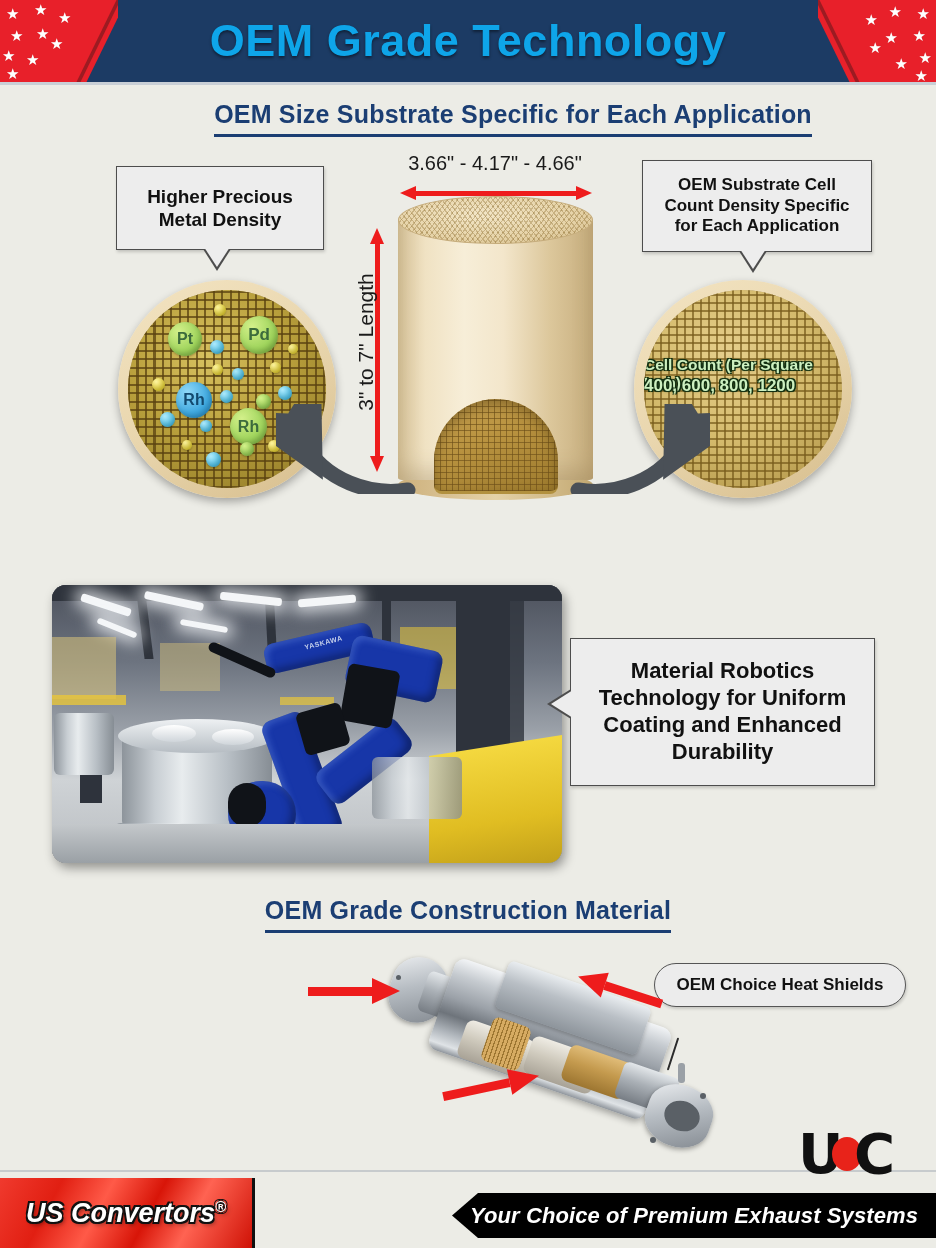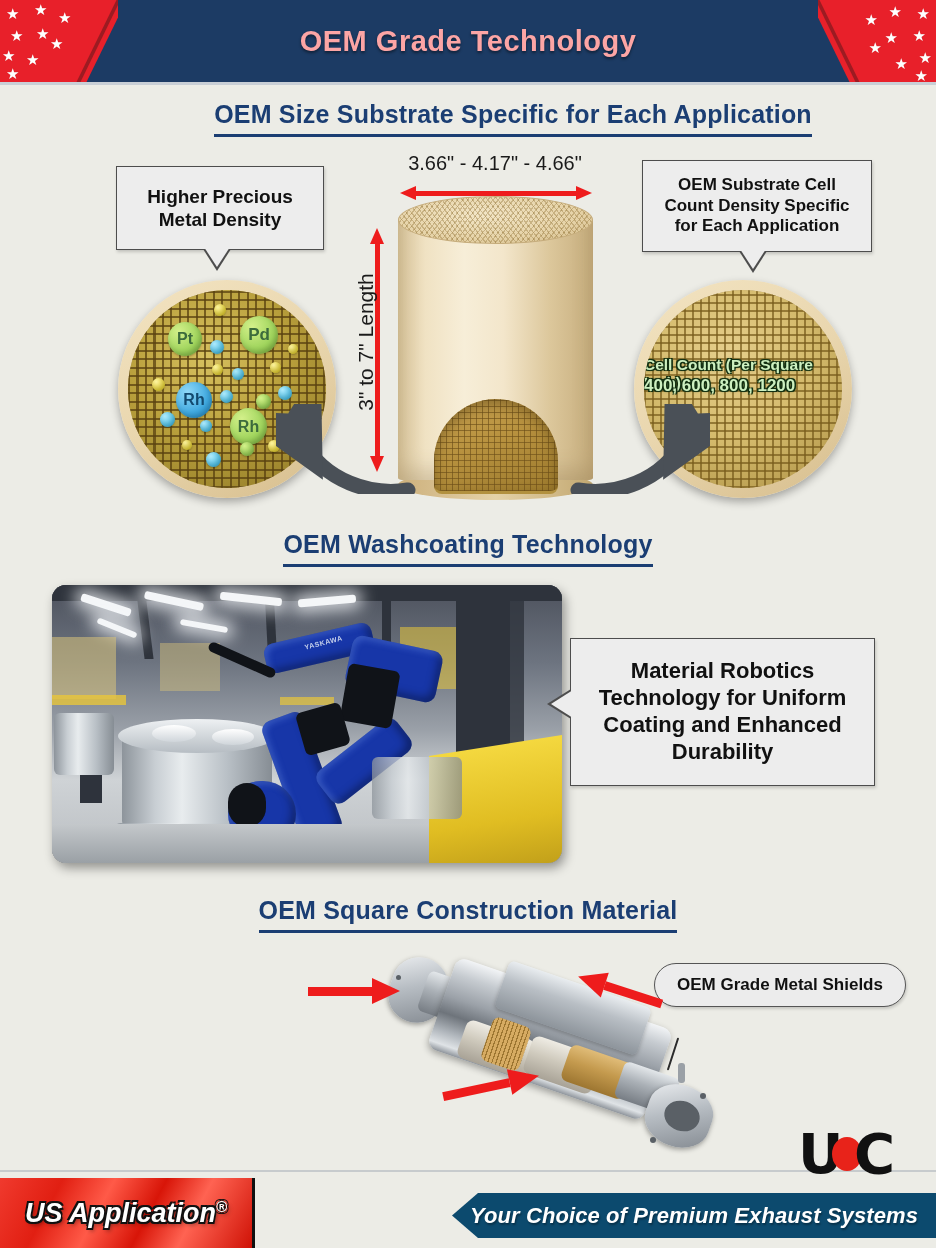--- a/index.html
+++ b/index.html
@@ -11,21 +11,21 @@
   .page{position:absolute;inset:0;}
 
   
   .header{
     position:absolute;left:0;top:0;width:936px;height:82px;
     background:#1c3b64;overflow:hidden;
   }
   .hdr-title{
     position:absolute;left:0;top:0;width:936px;height:82px;
     display:flex;align-items:center;justify-content:center;
-    color:#fca5a5;font-size:29px;font-weight:bold;letter-spacing:.5px;
+    color:#0ea5e9;font-size:45px;font-weight:bold;letter-spacing:.5px;
     text-shadow:0 2px 3px rgba(0,0,0,.45);
     z-index:3;
   }
   .flag-corner{position:absolute;top:0;height:82px;width:118px;overflow:hidden;z-index:2;}
   .flag-left{left:0;}
   .flag-right{right:0;}
   .flag-shape{
     position:absolute;top:-6px;height:96px;width:150px;background:#e8202a;
   }
   .flag-left .flag-shape{left:-44px;transform:skewX(-26deg);}
@@ -269,21 +269,21 @@
     border:2.5px solid #e03127;box-sizing:border-box;}
   .kl-code{position:absolute;left:11px;width:30px;text-align:center;color:#e03127;
     font-size:6px;font-weight:bold;line-height:7px;}
   .kl-text{color:#4d4d4d;font-weight:bold;font-size:19px;line-height:20px;letter-spacing:.2px;}
   .logo-lsc{position:absolute;right:18px;top:1128px;width:120px;height:52px;}
   .lsc-l{position:absolute;left:0;top:0;font-size:56px;font-weight:bold;color:#111;line-height:52px;font-family:"DejaVu Sans",sans-serif;}
   .lsc-s{position:absolute;left:34px;top:9px;width:30px;height:34px;background:#e8231a;border-radius:50%;}
   .lsc-c{position:absolute;left:56px;top:0;font-size:56px;font-weight:bold;color:#111;line-height:52px;font-family:"DejaVu Sans",sans-serif;}
   .banner{
     position:absolute;left:452px;top:1193px;width:484px;height:45px;
-    background:#0c4a6e;display:flex;align-items:center;justify-content:center;
+    background:#000000;display:flex;align-items:center;justify-content:center;
     clip-path:polygon(26px 0, 100% 0, 100% 100%, 26px 100%, 0 50%);
   }
   .banner .txt{
     color:#fff;font-style:italic;font-weight:bold;font-size:22px;letter-spacing:.1px;
     text-shadow:1px 2px 2px rgba(0,0,0,.35);
   }
 </style>
 </head>
 <body>
 
@@ -402,23 +402,20 @@
   </svg>
   <svg class="curvearrow" style="left:570px;top:404px;width:140px;height:90px;" viewBox="0 0 140 90">
     <defs>
       <marker id="ahR" markerWidth="7" markerHeight="7" refX="3" refY="3.5" orient="auto">
         <path d="M7,0 L0,3.5 L7,7 L5,3.5 Z" fill="#4a5057"></path>
       </marker>
     </defs>
     <path d="M8,86 C44,92 92,78 114,36" stroke="#4a5057" stroke-width="15" fill="none" stroke-linecap="round" marker-end="url(#ahR)"></path>
   </svg>
 
-  <div class="sec-head" style="top:530px;">
-    <span class="u">OEM Washcoating Technology</span>
-  </div>
 
   <div class="photo">
     <div class="ph-wall"></div>
 
     <div class="ph-dark" style="left:0;top:0;width:100%;height:16px;"></div>
     <div class="ph-dark" style="left:88px;top:0;width:9px;height:74px;transform:skewX(7deg);"></div>
     <div class="ph-dark" style="left:214px;top:0;width:9px;height:66px;transform:skewX(3deg);"></div>
     <div class="ph-dark" style="left:330px;top:0;width:9px;height:58px;"></div>
 
     <div class="ph-l1" style="left:28px;top:16px;width:52px;height:8px;transform:rotate(18deg);"></div>
@@ -462,21 +459,21 @@
     <div class="ph-tank" style="left:320px;top:172px;width:90px;height:62px;opacity:.75;"></div>
   </div>
 
   <div class="callout" style="left:570px;top:638px;width:305px;height:148px;font-size:22px;">
     <span>Material Robotics Technology for Uniform Coating and Enhanced Durability</span>
     <span class="tail-l-b" style="top:50px;"></span>
     <span class="tail-l" style="top:51px;left:-20px;"></span>
   </div>
 
   <div class="sec-head" style="top:896px;">
-    <span class="u">OEM Square Construction Material</span>
+    <span class="u">OEM Grade Construction Material</span>
   </div>
 
   <div class="cc">
     <div class="cc-flange" style="left:12px;top:12px;width:56px;height:66px;transform:rotate(19deg);"></div>
     <div class="cc-pipe" style="left:44px;top:32px;width:50px;height:42px;"></div>
     <div class="cc-body"></div>
 
     <div class="cc-mat" style="left:82px;top:84px;width:72px;height:40px;"></div>
     <div class="cc-gold" style="left:108px;top:76px;width:40px;height:46px;
          background:repeating-linear-gradient(90deg,#9d7631 0 1.2px,#d6ab62 1.2px 4px);"></div>
@@ -492,36 +489,36 @@
     <div class="cc-sensor" style="left:294px;top:92px;height:34px;transform:rotate(18deg);"></div>
     <div class="cc-sensor" style="left:300px;top:118px;height:20px;width:7px;background:#9aa0a6;border-radius:3px;"></div>
   </div>
 
   <div class="redarrow" style="left:308px;top:978px;width:92px;height:26px;">
     <div class="shaft" style="left:0;width:64px;"></div>
     <div class="head" style="right:0;border-left:28px solid #ee1c1c;"></div>
   </div>
 
   <div class="pill" style="left:654px;top:963px;width:252px;height:44px;font-size:17px;">
-    <span>OEM Grade Metal Shields</span>
+    <span>OEM Choice Heat Shields</span>
   </div>
   <div class="redarrow" style="left:576px;top:977px;width:88px;height:26px;transform:rotate(18deg);">
     <div class="shaft" style="right:0;width:60px;"></div>
     <div class="head" style="left:0;border-right:28px solid #ee1c1c;"></div>
   </div>
 
   <div class="redarrow" style="left:442px;top:1073px;width:98px;height:26px;transform:rotate(-12deg);">
     <div class="shaft" style="left:0;width:68px;"></div>
     <div class="head" style="right:0;border-left:30px solid #ee1c1c;"></div>
   </div>
 
   <div class="footer-rule"></div>
 
   <div class="logo-usc">
-    <span class="txt"><span>US Application</span><span class="reg">®</span></span>
+    <span class="txt"><span>US Convertors</span><span class="reg">®</span></span>
   </div>
 
 
   <div class="logo-lsc">
     <span class="lsc-l">U</span>
     <span class="lsc-s"></span>
     <span class="lsc-c">C</span>
   </div>
 
   <div class="banner">

